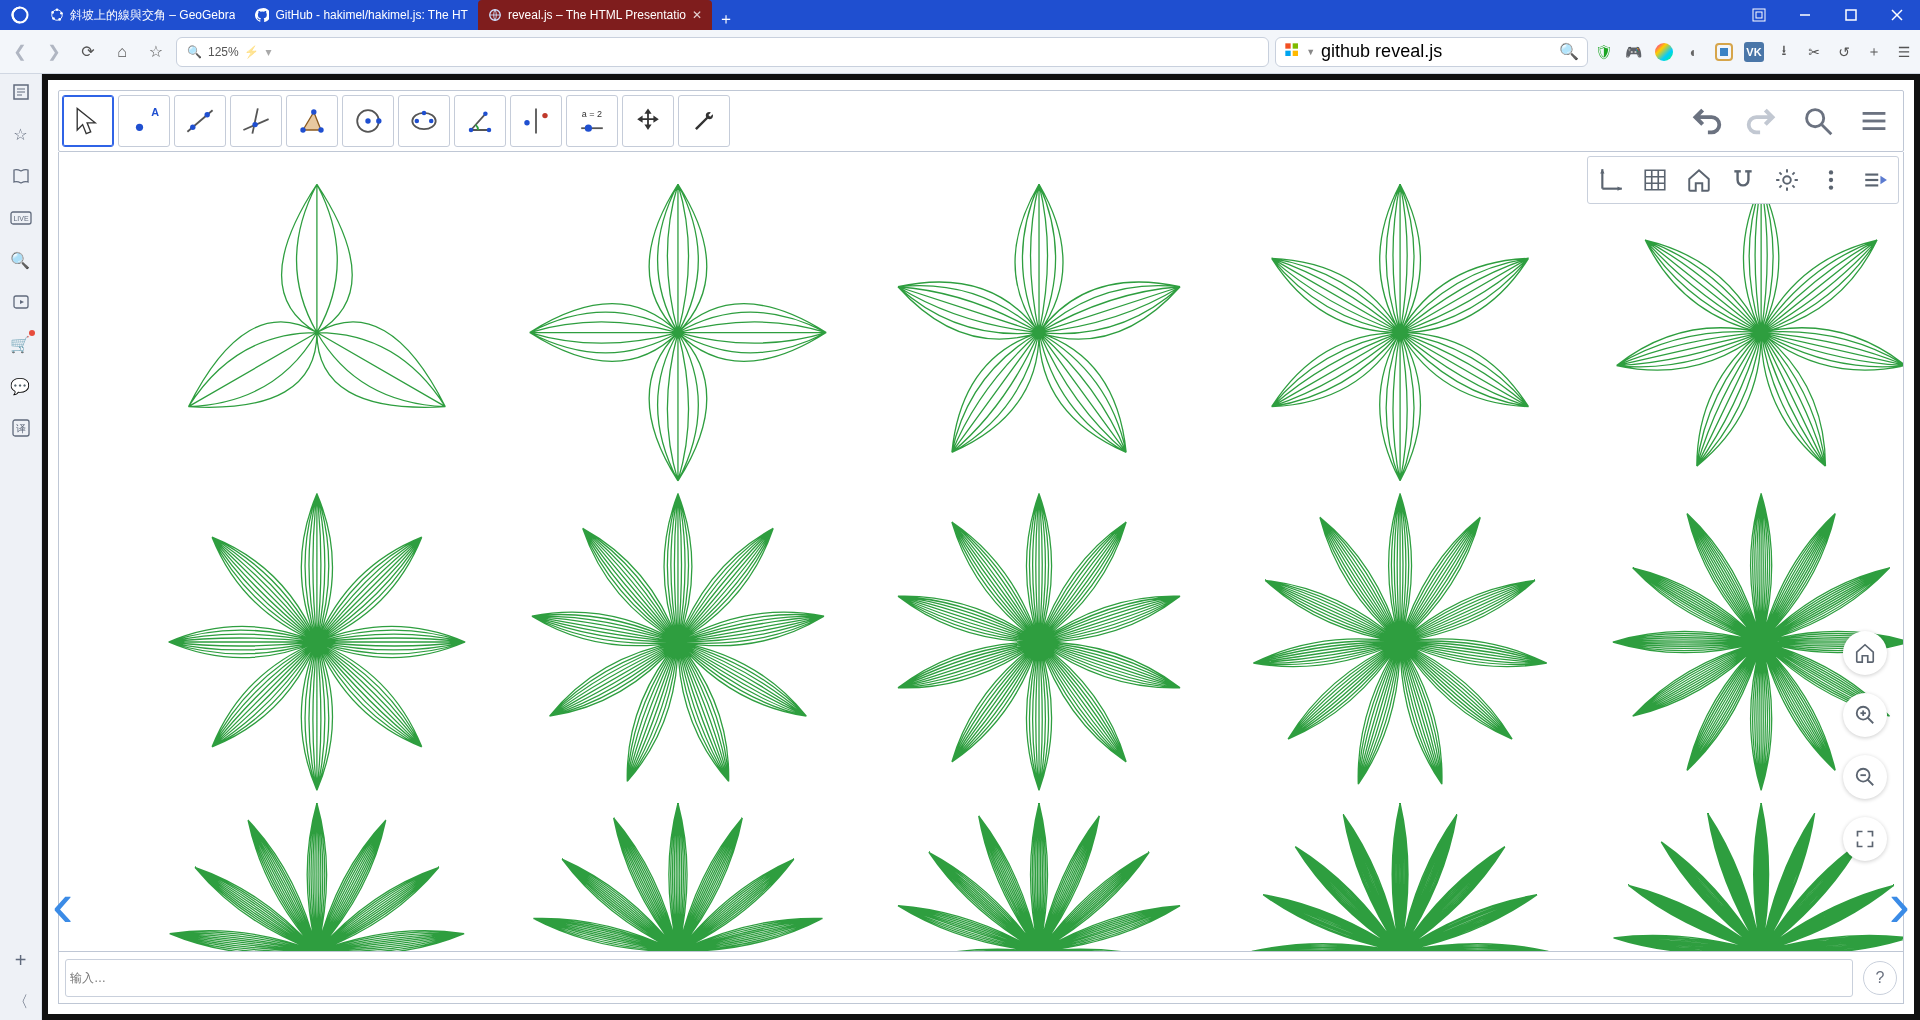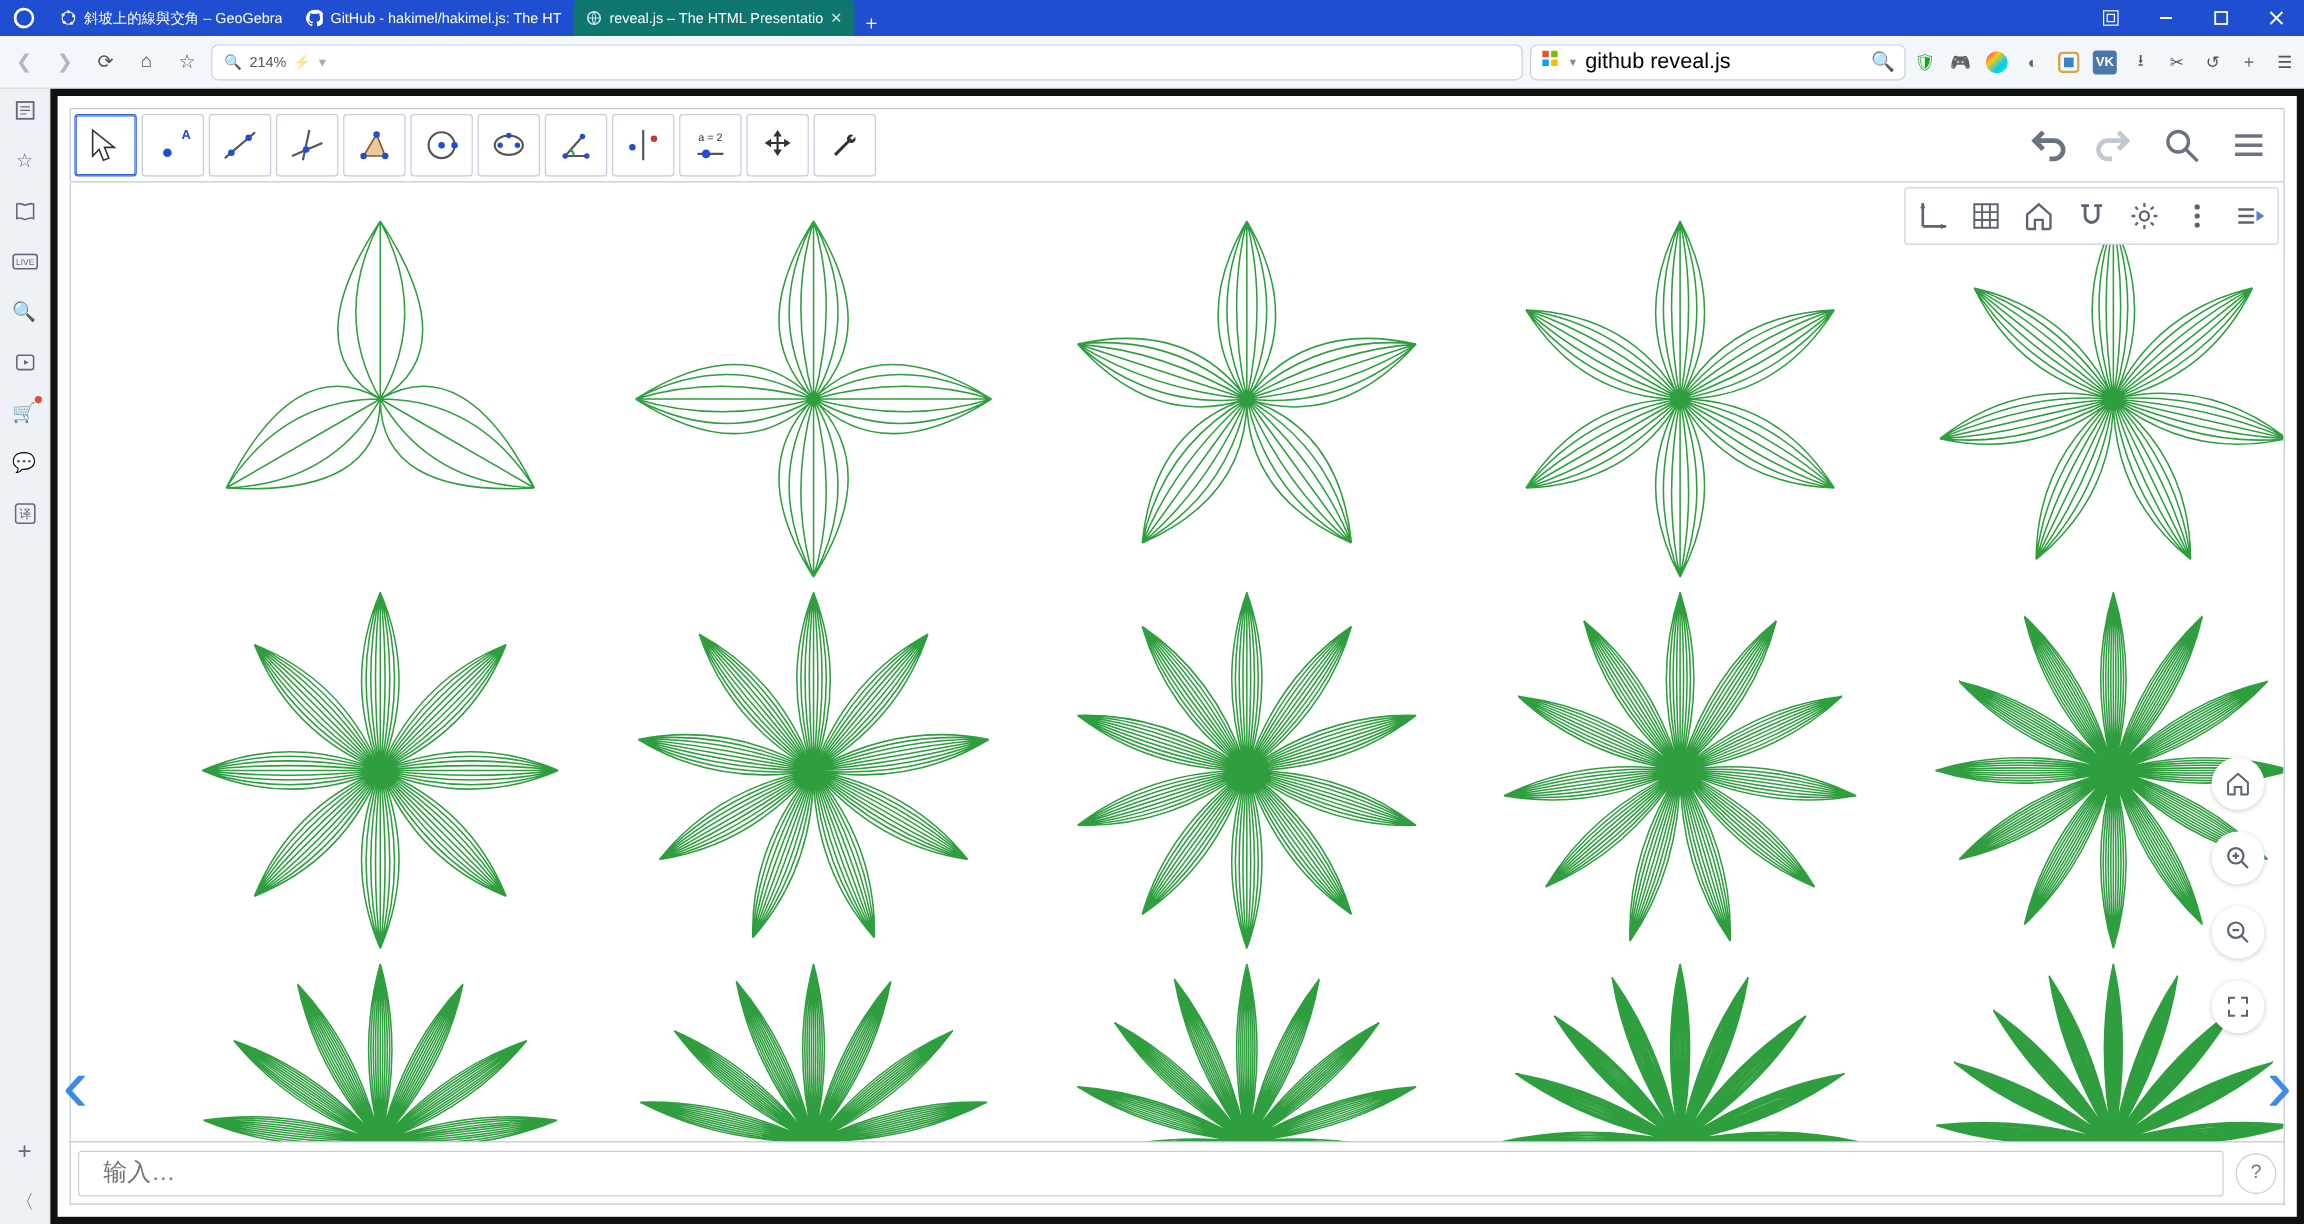--- a/index.html
+++ b/index.html
@@ -4,21 +4,21 @@
 <style>
 * { margin: 0; padding: 0; box-sizing: border-box; font-family: "Segoe UI", Tahoma, sans-serif; }
 html, body { width: 100%; height: 100%; overflow: hidden; background: #fff; }
 
 
 .window { width: 1920px; height: 1020px; background: #e8edf2; display: flex; flex-direction: column; }
 .titlebar { height: 30px; background: #1f4fd0; display: flex; align-items: stretch; color: #fff; font-size: 12px; }
 .app-icon { width: 40px; display:flex; align-items:center; justify-content:center; color:#fff;}
 .tabs { display: flex; align-items:flex-end; height:100%; flex:0 0 auto; }
 .tab { display:flex; align-items:center; gap:6px; padding:0 10px; height:100%; border-top-left-radius:4px; border-top-right-radius:4px; min-width:200px; max-width:260px; cursor:pointer; }
-.tab.active { background:#0f766e; }
+.tab.active { background:#7f1d1d; }
 .tab .favicon { width:14px; height:14px; display:inline-block; }
 .tab .title { white-space:nowrap; overflow:hidden; text-overflow:ellipsis; flex:1; }
 .tab .close { font-size:12px; opacity:.8; }
 .newtab { width:28px; display:flex; align-items:center; justify-content:center; font-size:16px; cursor:pointer; }
 .titlebar-spacer { flex:1; }
 .win-controls { display:flex; }
 .win-controls div { width:46px; display:flex; align-items:center; justify-content:center; cursor:pointer; }
 
 .addrbar { height:44px; background:#f3f6fa; display:flex; align-items:center; padding:0 6px; gap:6px; border-bottom:1px solid #d0d7e2; }
 .addrbar .nav-btn { width:28px; height:28px; display:flex; align-items:center; justify-content:center; color:#555; border-radius:4px; cursor:pointer; }
@@ -66,21 +66,21 @@
 .ggb-viewpanel { position:absolute; top:4px; right:4px; background:#fff; border:1px solid #c9d0dc; border-radius:3px; display:flex; padding:2px; gap:2px;}
 .ggb-viewpanel .vbtn { width:42px; height:42px; display:flex; align-items:center; justify-content:center; color:#5b6470; cursor:pointer; border-radius:3px;}
 .ggb-viewpanel .vbtn svg { width:26px; height:26px; }
 
 
 .ggb-zoom { position:absolute; right:16px; bottom:90px; display:flex; flex-direction:column; gap:18px; }
 .ggb-zoom .zbtn { width:44px; height:44px; border-radius:50%; background:#fff; box-shadow:0 1px 4px rgba(0,0,0,.2); display:flex; align-items:center; justify-content:center; color:#5b6470; cursor:pointer;}
 
 
 .ggb-inputrow { height:52px; display:flex; align-items:center; gap:10px; border:1px solid #bfc7d5; border-top:none; padding:6px;}
-.ggb-inputrow input { flex:1; height:38px; border:1px solid #c9d0dc; border-radius:3px; padding:0 20px; font-size:20px; color:#888;}
+.ggb-inputrow input { flex:1; height:38px; border:1px solid #c9d0dc; border-radius:3px; padding:0 4px; font-size:12px; color:#888;}
 .ggb-inputrow .help { width:34px; height:34px; border:1px solid #c9d0dc; border-radius:50%; display:flex; align-items:center; justify-content:center; color:#6b7280; cursor:pointer;}
 
 </style>
 </head>
 <body>
 
 <div class="window">
 
   <div class="titlebar">
     <div class="app-icon">
@@ -146,21 +146,21 @@
 
   <div class="addrbar">
     <div class="nav-btn disabled">❮</div>
     <div class="nav-btn disabled">❯</div>
     <div class="nav-btn">⟳</div>
     <div class="nav-btn">⌂</div>
     <div class="nav-btn">☆</div>
     <div class="url-box">
       <div class="url-right">
         <span>🔍</span>
-        <span>214%</span>
+        <span>125%</span>
         <span style="opacity:.5">⚡</span>
         <span style="opacity:.5">▾</span>
       </div>
     </div>
     <div class="side-search">
       <span><svg width="16" height="16" viewBox="0 0 24 24">
             <rect x="2" y="2" width="8" height="8" fill="#f25022"></rect>
             <rect x="13" y="2" width="8" height="8" fill="#7fba00"></rect>
             <rect x="2" y="13" width="8" height="8" fill="#00a4ef"></rect>
             <rect x="13" y="13" width="8" height="8" fill="#ffb900"></rect>

